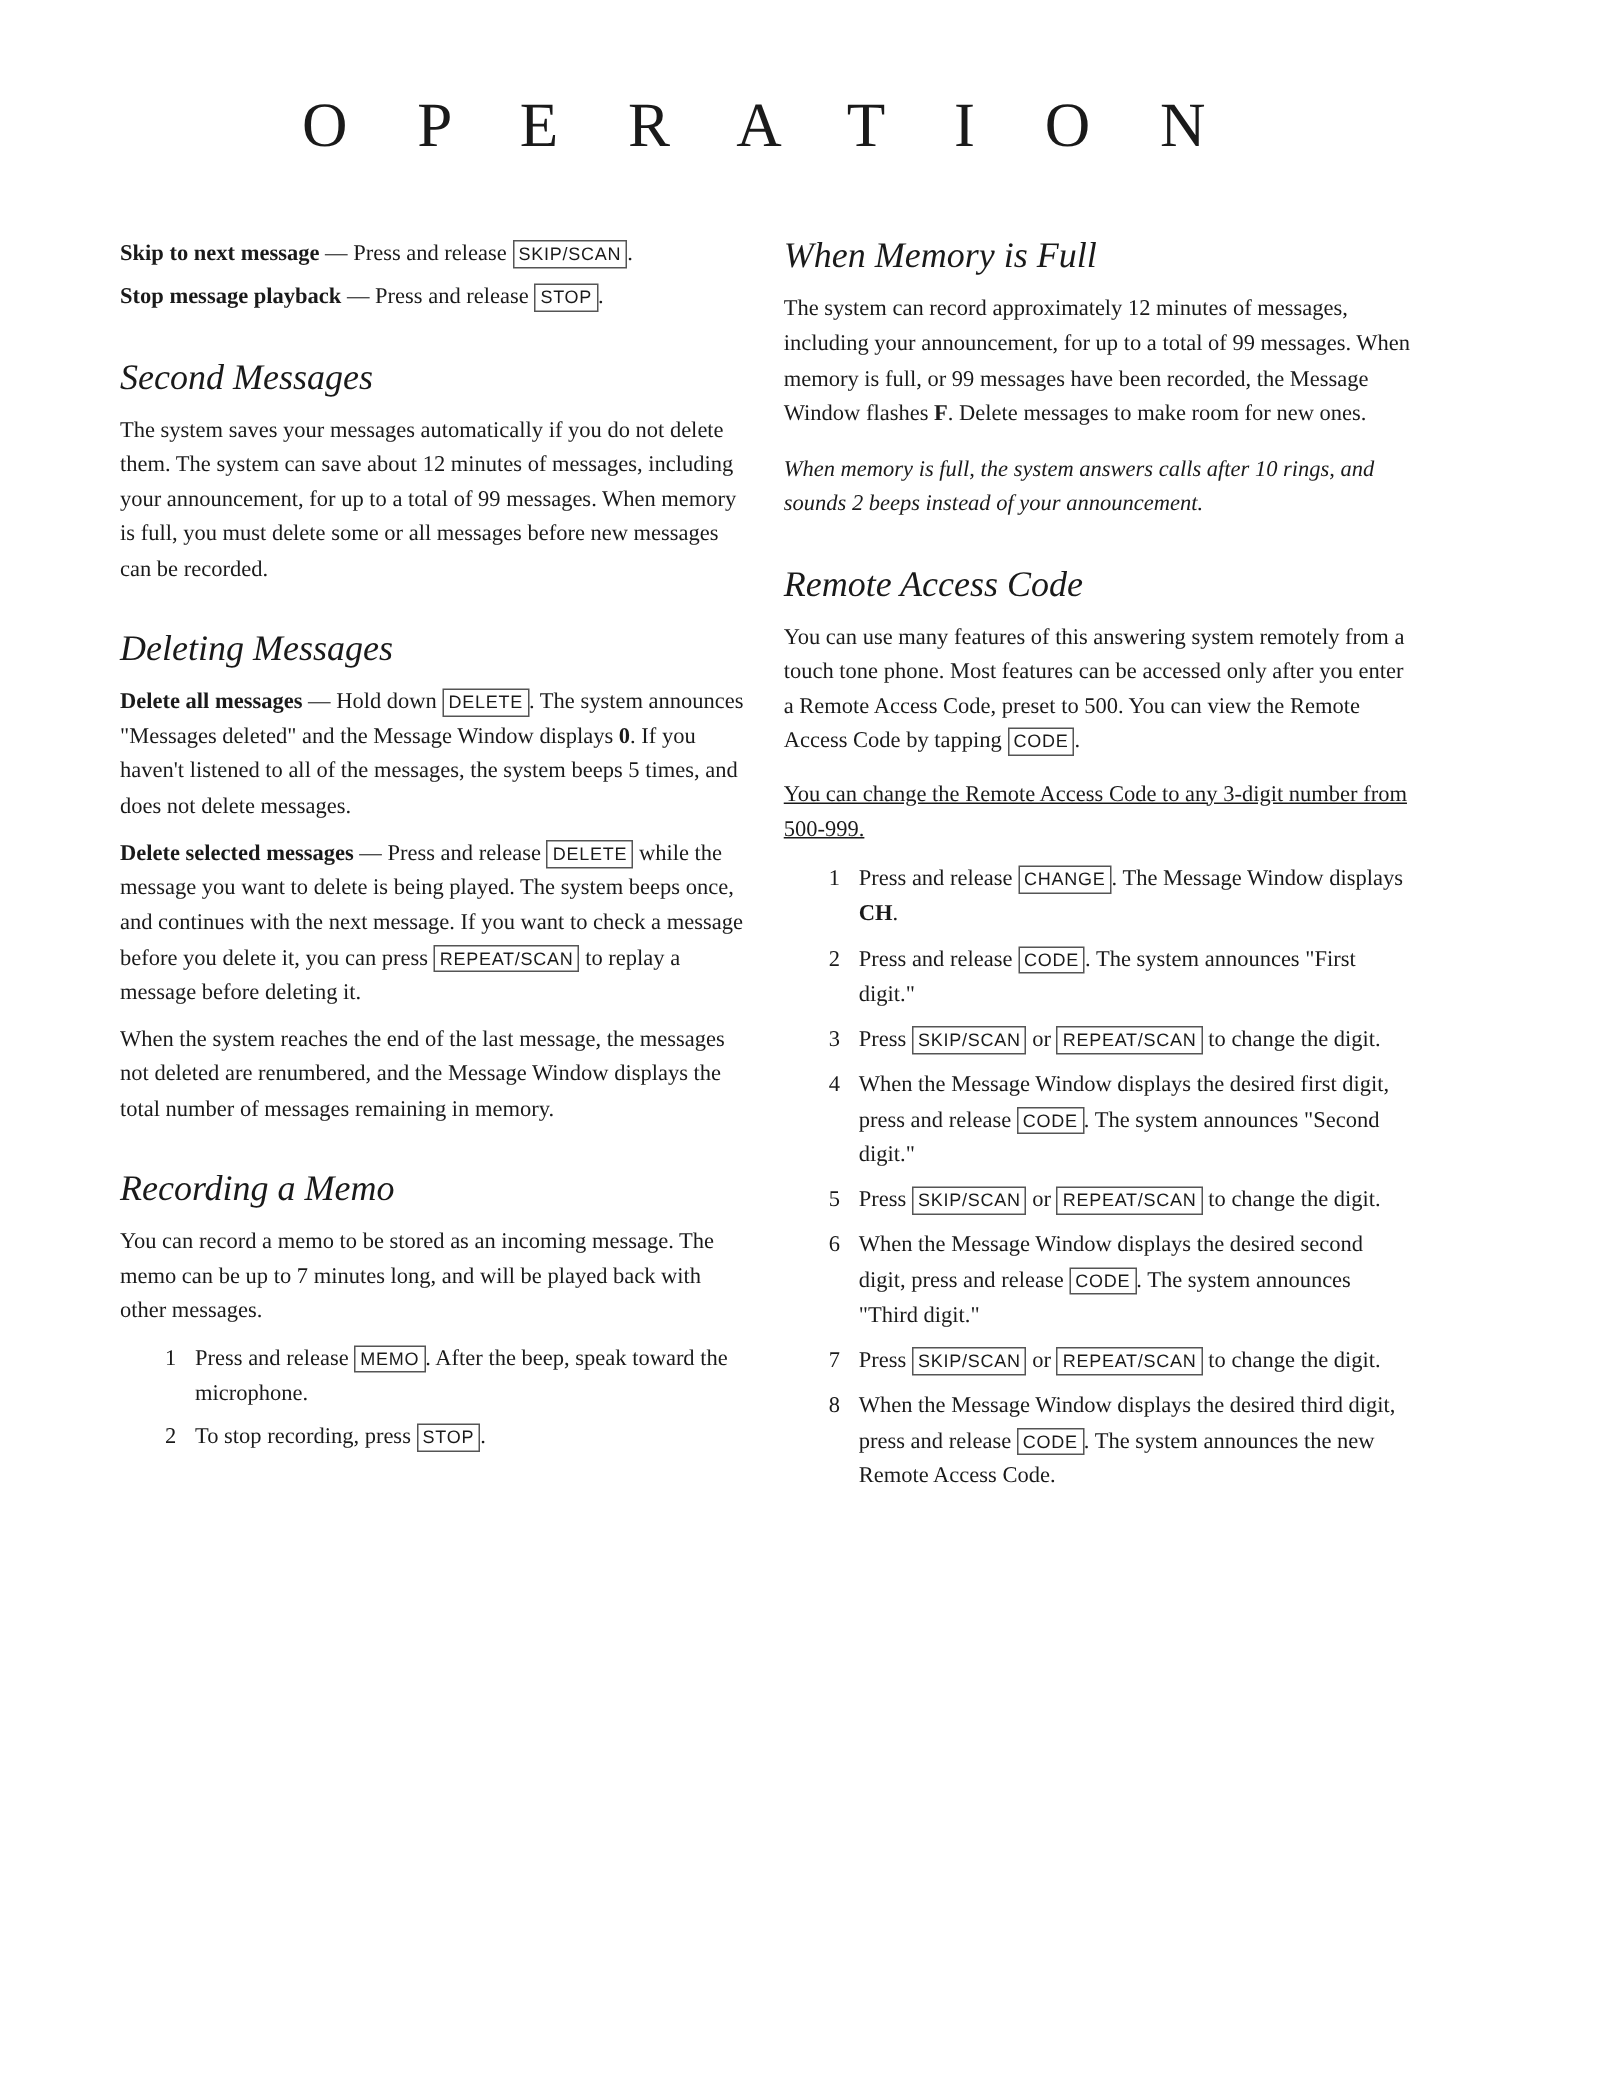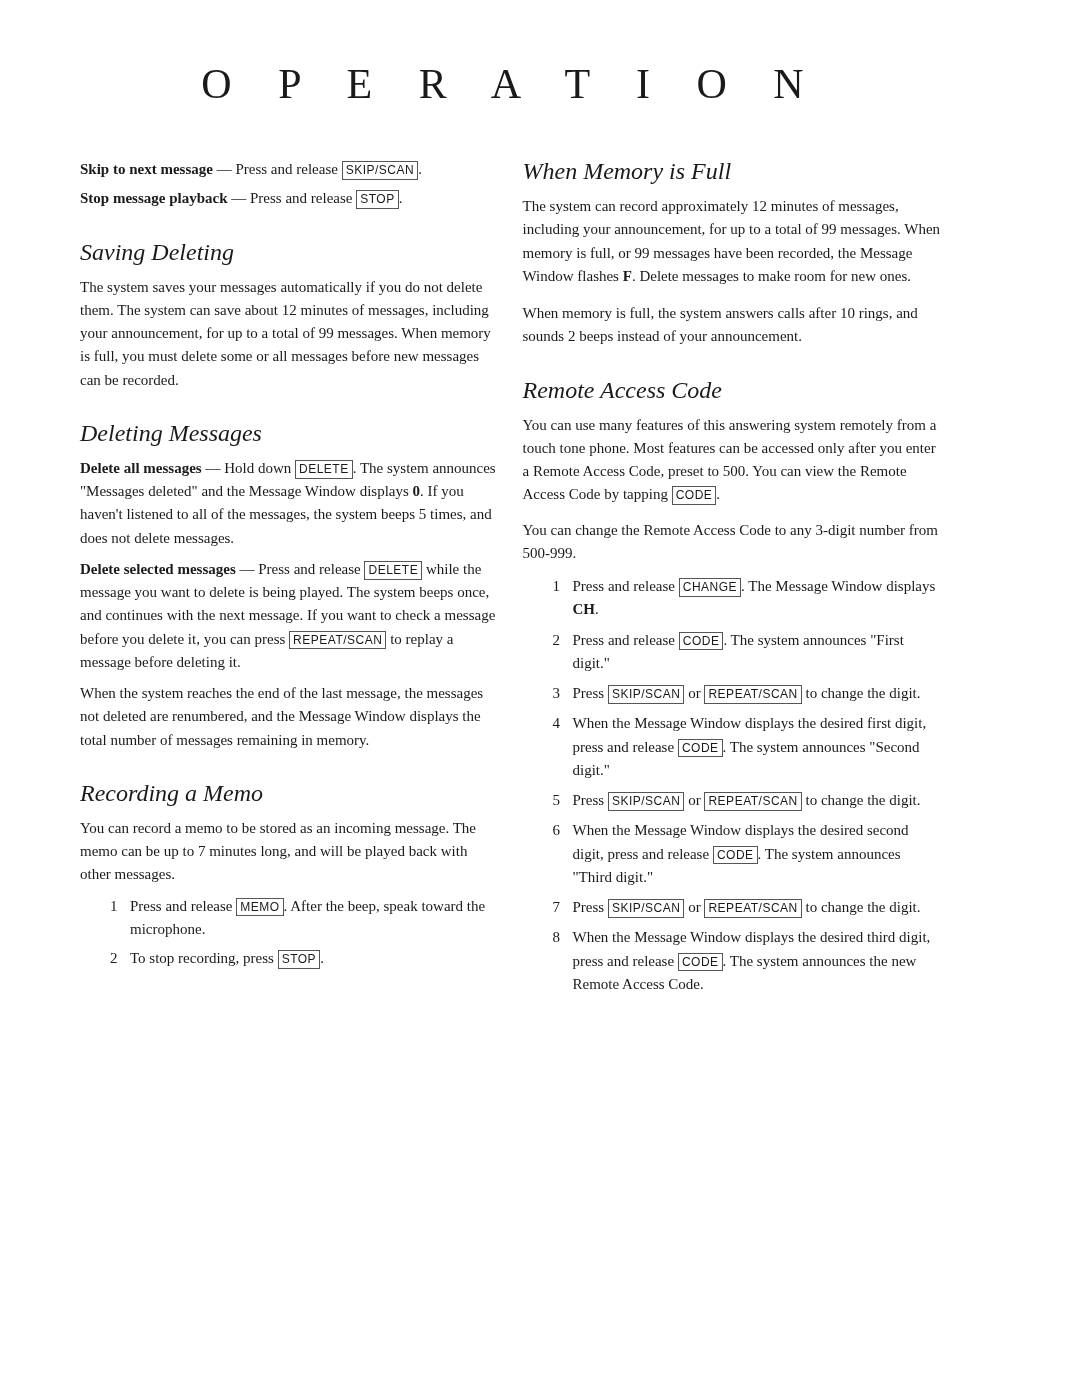--- a/index.html
+++ b/index.html
@@ -115,21 +115,21 @@
       <div class="intro-section">
         <p>
           <b>Skip to next message</b> — Press and release <span class="key">SKIP/SCAN</span>.
         </p>
         <p>
           <b>Stop message playback</b> — Press and release <span class="key">STOP</span>.
         </p>
       </div>
 
       <div class="section">
-        <h2 class="section-heading">Saving Deleting</h2>
+        <h2 class="section-heading">Second Messages</h2>
         <p>The system saves your messages automatically if you do not delete them. The system can save about 12 minutes of messages, including your announcement, for up to a total of 99 messages. When memory is full, you must delete some or all messages before new messages can be recorded.</p>
       </div>
 
       <div class="section">
         <h2 class="section-heading">Deleting Messages</h2>
         <p>
           <b>Delete all messages</b> — Hold down <span class="key">DELETE</span>. The system announces "Messages deleted" and the Message Window displays <b>0</b>.  If you haven't listened to all of the messages, the system beeps 5 times, and does not delete messages.
         </p>
         <p>
           <b>Delete selected messages</b> — Press and release <span class="key">DELETE</span> while the message you want to delete is being played. The system beeps once, and continues with the next message. If you want to check a message before you delete it, you can press <span class="key">REPEAT/SCAN</span> to replay a message before deleting it.
@@ -152,27 +152,27 @@
         </ol>
       </div>
 
     </div>
 
     <div class="col-right">
 
       <div class="section">
         <h2 class="section-heading">When Memory is Full</h2>
         <p>The system can record approximately 12 minutes of messages, including your announcement, for up to a total of 99 messages.  When memory is full, or 99 messages have been recorded, the Message Window flashes <b>F</b>.  Delete messages to make room for new ones.</p>
-        <p style="margin-top:14px;">When memory is full, the system answers calls after 10 rings, and sounds 2 beeps instead of your announcement.</p>
+        <p style="margin-top:14px;font-style:italic;">When memory is full, the system answers calls after 10 rings, and sounds 2 beeps instead of your announcement.</p>
       </div>
 
       <div class="section">
         <h2 class="section-heading">Remote Access Code</h2>
         <p>You can use many features of this answering system remotely from a touch tone phone. Most features can be accessed only after you enter a Remote Access Code, preset to 500. You can view the Remote Access Code by tapping <span class="key">CODE</span>.</p>
-        <p style="margin-top:12px; margin-bottom:10px;">You can change the Remote Access Code to any 3-digit number from 500-999.</p>
+        <p style="margin-top:12px; margin-bottom:10px;text-decoration:underline;">You can change the Remote Access Code to any 3-digit number from 500-999.</p>
 
         <ol style="list-style: none; padding-left: 10px;">
 
           <li style="display:flex; gap:6px; margin-bottom:7px;">
             <span style="min-width:14px;">1</span>
             <span>Press and release <span class="key">CHANGE</span>. The Message Window displays <b>CH</b>.</span>
           </li>
 
           <li style="display:flex; gap:6px; margin-bottom:7px;">
             <span style="min-width:14px;">2</span>

